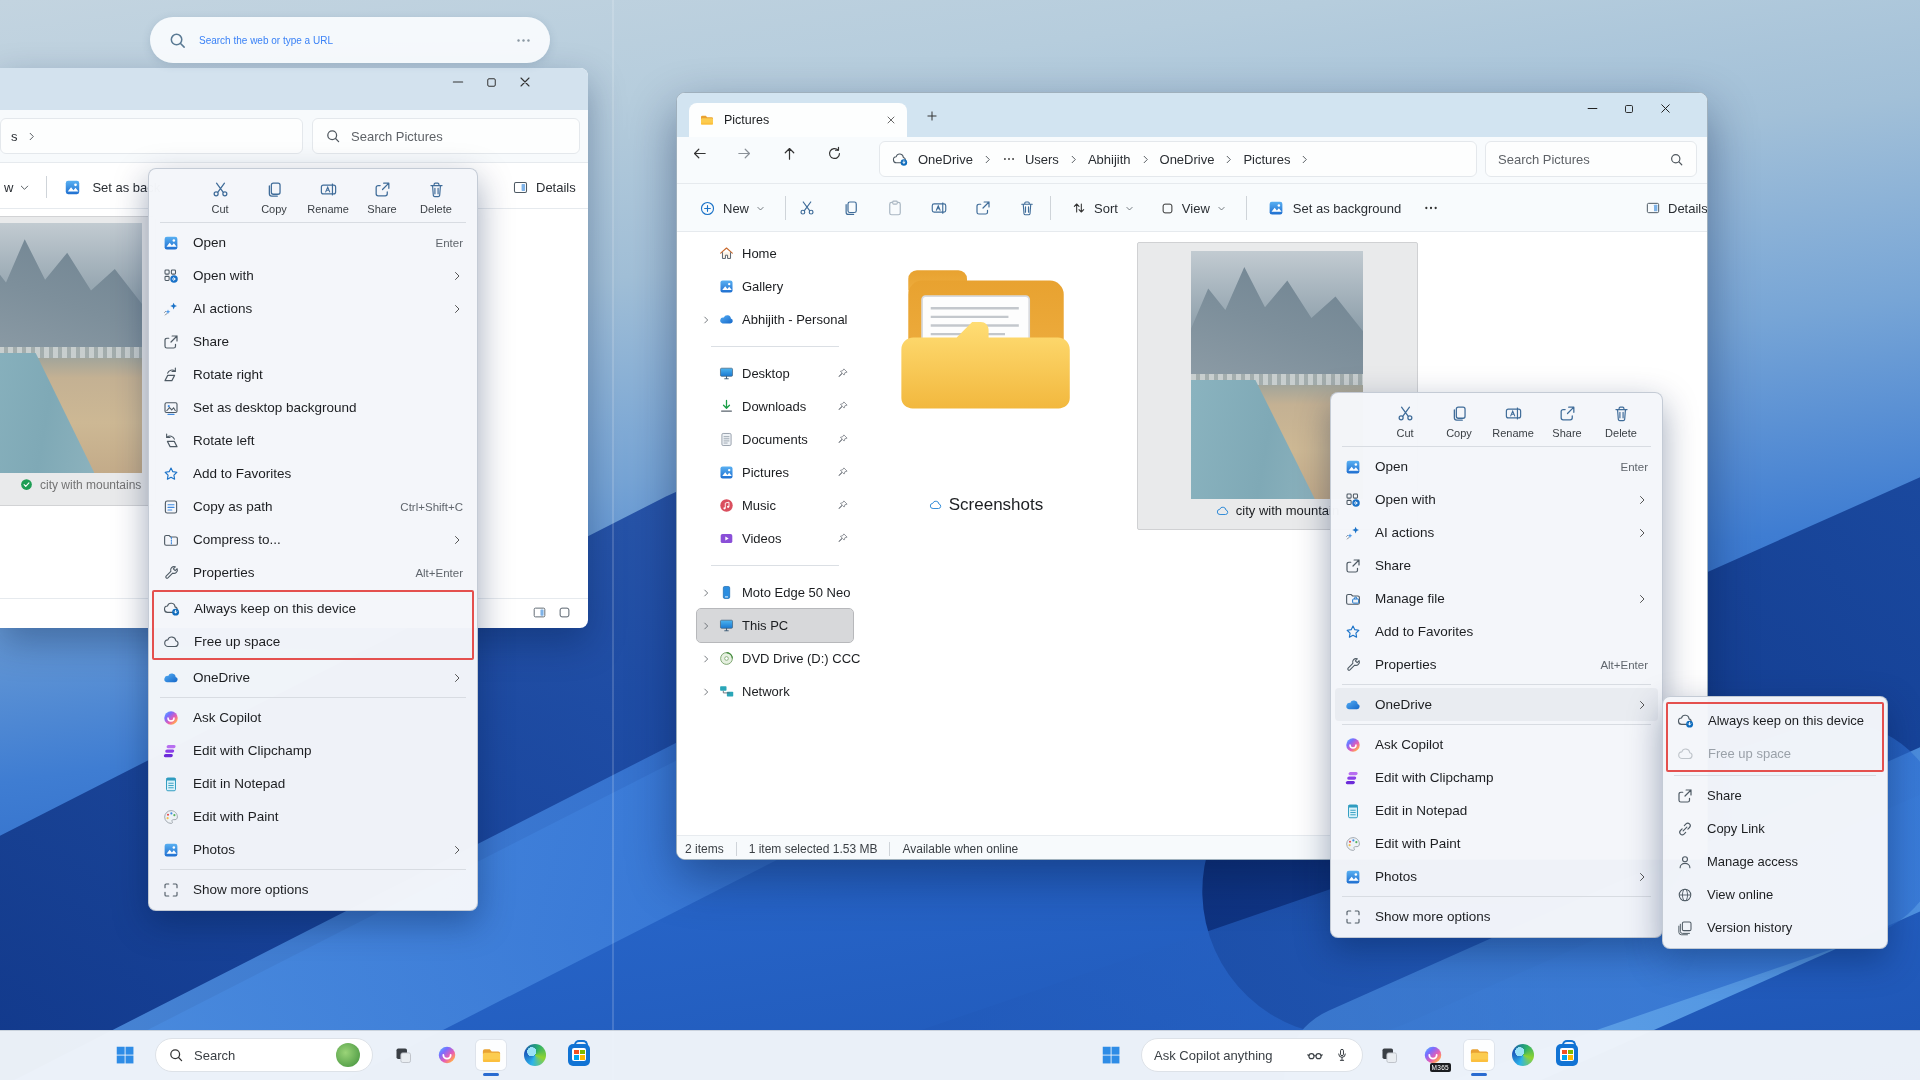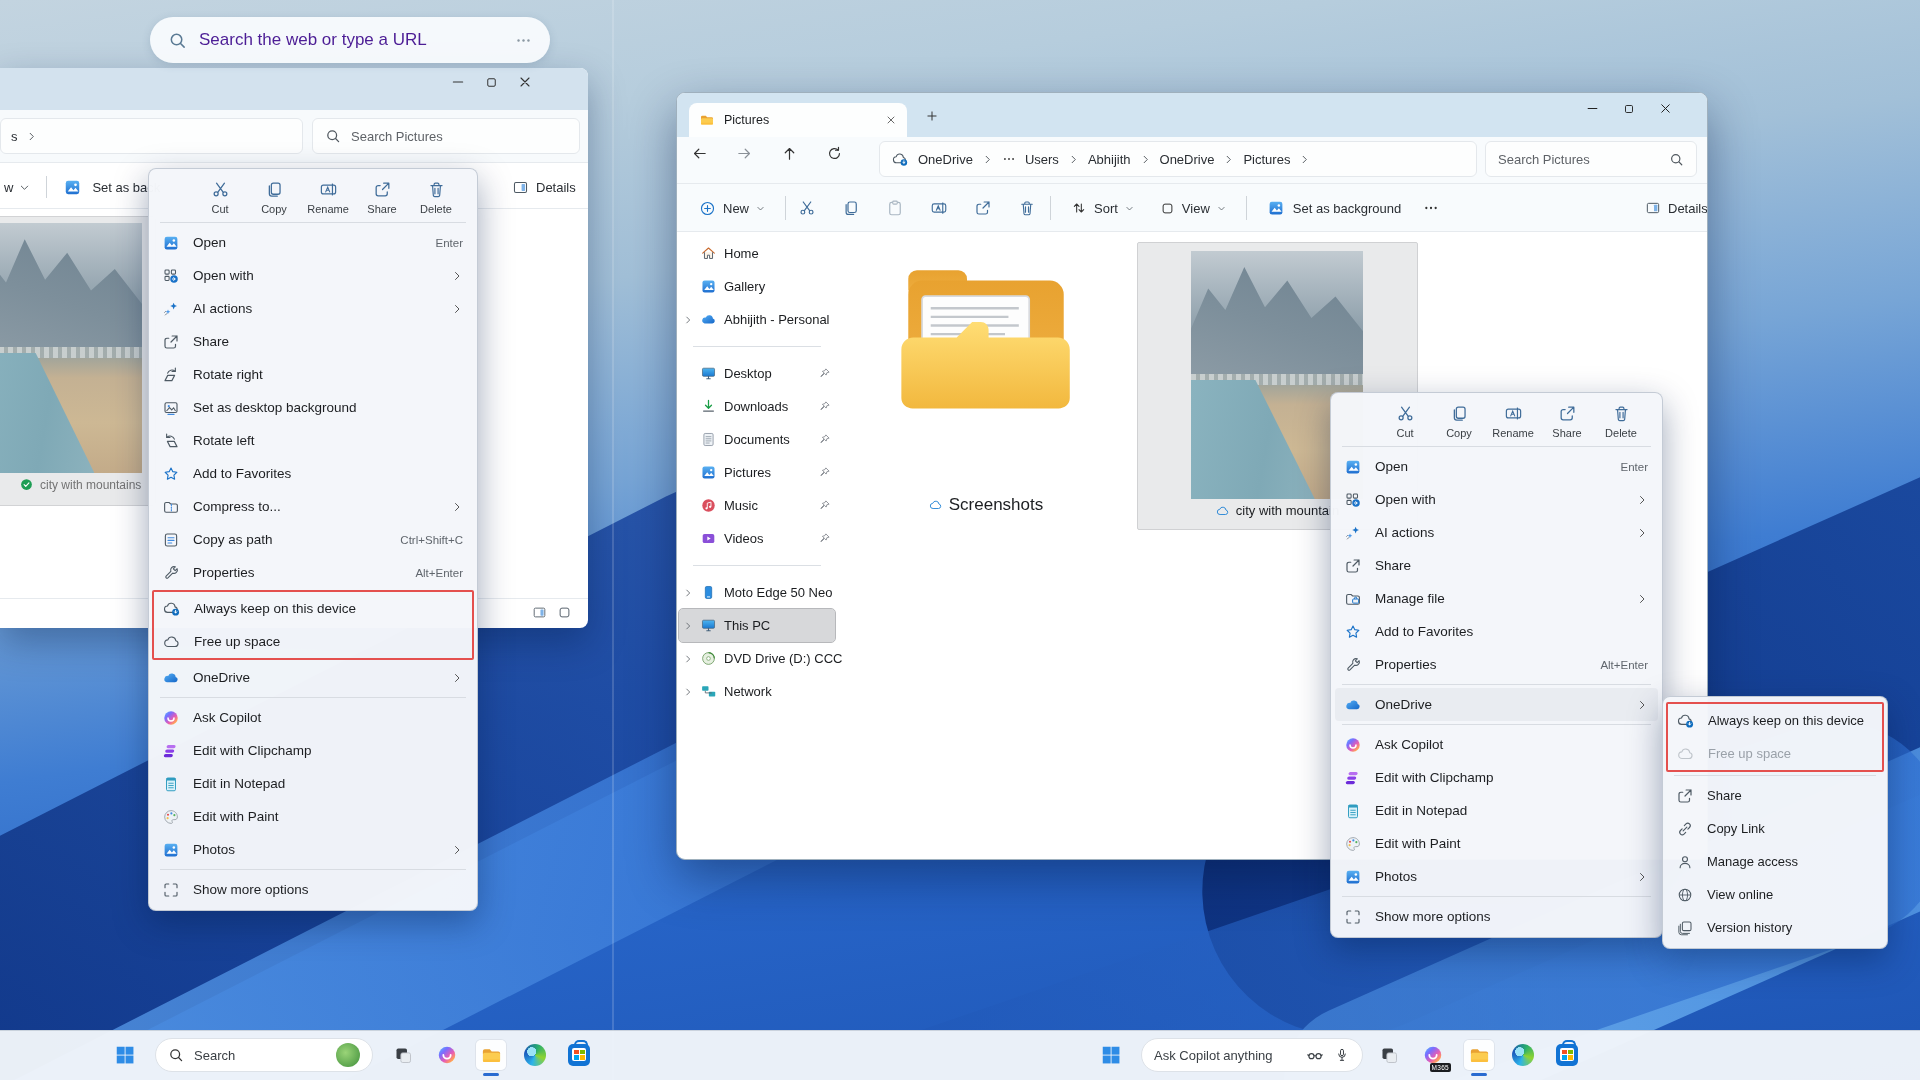--- a/index.html
+++ b/index.html
@@ -343,21 +343,21 @@
 <div class="ribbon" style="left:-200px;top:880px;width:1250px;height:150px;transform:rotate(-27deg);background:linear-gradient(90deg,#5ea0e8,#2f6fd4);opacity:.8"></div>
 <div class="ribbon" style="left:1150px;top:500px;width:1500px;height:290px;transform:rotate(-24deg);background:linear-gradient(90deg,#0c2e7a,#1d52b0);opacity:.9"></div>
 <div class="ribbon" style="left:1230px;top:750px;width:1400px;height:150px;transform:rotate(-24deg);background:linear-gradient(90deg,#6fb4f0,#3a7ede);opacity:.85"></div>
 <div class="ribbon" style="left:480px;top:930px;width:1500px;height:220px;transform:rotate(-19deg);background:linear-gradient(90deg,#1b4fae,#2e6fd2);opacity:.65"></div>
 <div class="seam"></div>
 
 <div class="abs flex" style="left:150px;top:17px;width:400px;height:46px;background:rgba(250,252,254,.92);border-radius:23px;box-shadow:0 2px 8px rgba(60,90,120,.18);gap:12px;padding:0 18px;z-index:3;box-sizing:border-box">
   <svg class="ic" style="width:19px;height:19px;color:#5a7a94">
       <use href="#i-search"></use>
     </svg>
-  <span style="font-size:17px;color:#4c1d95;flex:1">Search the web or type a URL</span>
+  <span style="font-size:10px;color:#3b82f6;flex:1">Search the web or type a URL</span>
   <svg class="ic" style="width:17px;height:17px;color:#8a97a2">
       <use href="#i-dots"></use>
     </svg>
 </div>
 
 <div class="win" style="left:0;top:68px;width:588px;height:560px;border-radius:0 8px 8px 0;box-shadow:0 14px 36px rgba(0,25,70,.35);overflow:hidden">
   <div class="titlebar abs" style="left:0;top:0;width:100%;height:42px"></div>
   <div class="abs flex" style="left:450px;top:6px;gap:18px;z-index:3">
     <svg class="ic" style="width:16px;height:16px;color:#333">
         <use href="#i-min"></use>
@@ -513,33 +513,33 @@
       <span class="lbl">Rotate left</span>
     </div>
   <div class="mi">
       <svg class="ic">
         <use href="#i-star"></use>
       </svg>
       <span class="lbl">Add to Favorites</span>
     </div>
   <div class="mi">
       <svg class="ic">
+        <use href="#i-path"></use>
+      </svg>
+      <span class="lbl">Copy as path</span>
+      <span class="sc">Ctrl+Shift+C</span>
+    </div>
+  <div class="mi">
+      <svg class="ic">
         <use href="#i-zip"></use>
       </svg>
       <span class="lbl">Compress to...</span>
       <svg class="chev">
         <use href="#i-chev"></use>
       </svg>
-    </div>
-  <div class="mi">
-      <svg class="ic">
-        <use href="#i-path"></use>
-      </svg>
-      <span class="lbl">Copy as path</span>
-      <span class="sc">Ctrl+Shift+C</span>
     </div>
   <div class="mi">
       <svg class="ic">
         <use href="#i-wrench"></use>
       </svg>
       <span class="lbl">Properties</span>
       <span class="sc">Alt+Enter</span>
     </div>
   <div class="redbox">
     <div class="mi">
@@ -748,21 +748,21 @@
       </svg>
   </div>
   <div class="abs flex" style="left:968px;top:98px;height:34px;gap:7px">
     <svg class="ic" style="width:16px;height:16px">
         <use href="#i-details"></use>
       </svg>
     <span style="font-size:13px;color:#2a2e33">Details</span>
   </div>
   <div class="row-sep abs" style="left:0;top:138px;width:100%"></div>
 
-  <div class="abs" style="left:2px;top:144px;width:156px">
+  <div class="abs" style="left:20px;top:144px;width:156px">
     <div class="srow">
         <span style="width:10px"></span>
         <svg class="ic">
           <use href="#i-home"></use>
         </svg>
         <span>Home</span>
       </div>
     <div class="srow">
         <span style="width:10px"></span>
         <svg class="ic">
@@ -908,20 +908,27 @@
         <div class="sea"></div>
     </div>
     <div class="flex" style="position:absolute;left:0;top:260px;width:100%;justify-content:center;gap:6px">
       <svg class="ic" style="width:14px;height:14px;color:#1a7fd4">
           <use href="#i-cloud"></use>
         </svg>
       <span style="font-size:13px;color:#1c1e21;white-space:nowrap;overflow:hidden;max-width:210px">city with mountain</span>
     </div>
   </div>
 
+  <div class="abs flex" style="left:0;top:742px;width:100%;height:26px;background:#f7fafc;border-top:1px solid #e7ebef;padding:0 8px;box-sizing:border-box;gap:12px">
+    <span style="font-size:12px;color:#3a3f44">2 items</span>
+    <div class="gray-sep-v"></div>
+    <span style="font-size:12px;color:#3a3f44">1 item selected 1.53 MB</span>
+    <div class="gray-sep-v"></div>
+    <span style="font-size:12px;color:#3a3f44">Available when online</span>
+  </div>
 </div>
 
 <div class="menu" style="left:1330px;top:392px;width:333px;box-sizing:border-box">
   <div class="cmdbar">
     <div class="cmd">
         <svg class="ic">
           <use href="#i-cut"></use>
         </svg>
         <span>Cut</span>
       </div>

